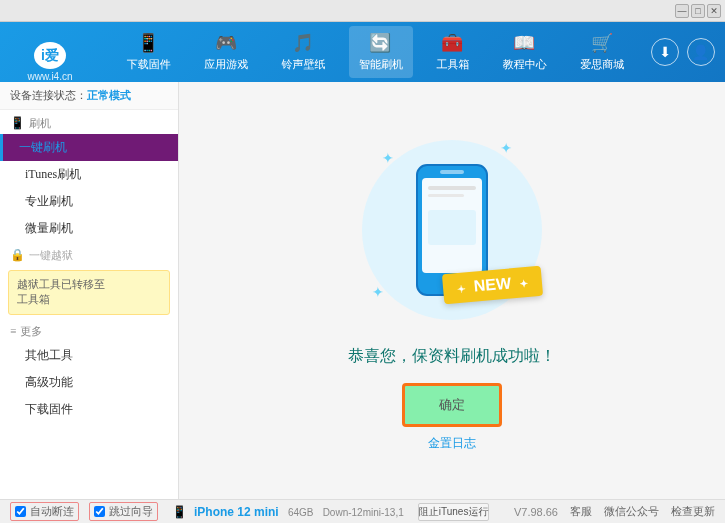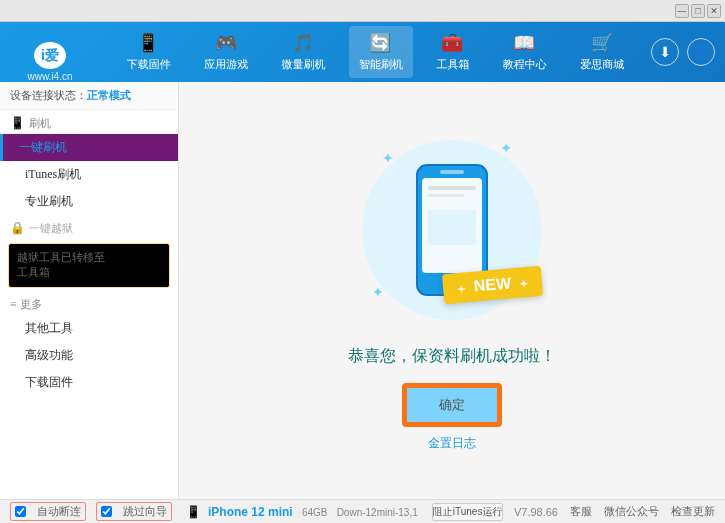--- a/index.html
+++ b/index.html
@@ -136,21 +136,21 @@
     .sidebar-item.active {
       background: #701a75;
       color: #1a9be6;
       border-left: 3px solid #1a9be6;
       padding-left: 16px;
     }
 
     .sidebar-notice {
       margin: 4px 8px;
       padding: 6px 8px;
-      background: #000000;
+      background: #fef9c3;
       border: 1px solid #ffe082;
       border-radius: 3px;
       font-size: 11px;
       color: #666;
       line-height: 1.4;
     }
 
     .sidebar-divider {
       display: flex;
       align-items: center;
@@ -227,22 +227,22 @@
     .success-text {
       font-size: 16px;
       color: #0f766e;
       margin-bottom: 16px;
       font-weight: normal;
     }
 
     .confirm-btn {
       width: 100px;
       height: 44px;
-      background: #7dd3fc;
-      border: 5px solid #f97316;
+      background: #86efac;
+      border: 3px solid #f97316;
       border-radius: 4px;
       cursor: pointer;
       font-size: 13px;
       color: #555;
       margin-bottom: 8px;
       display: flex; align-items: center; justify-content: center;
     }
 
     .retry-link {
       font-size: 12px;
@@ -263,21 +263,21 @@
       color: #666;
     }
     .bottom-left {
       display: flex;
       align-items: center;
       gap: 10px;
     }
     .checkbox-group {
       display: flex;
       align-items: center;
-      gap: 11px;
+      gap: 4px;
       border: 1px solid #e88; 
       padding: 1px 4px;
       border-radius: 2px;
     }
     .checkbox-group input[type=checkbox] { width: 11px; height: 11px; }
 
     .device-info {
       margin-left: 4px;
     }
     .device-name { color: #1a9be6; font-weight: bold; font-size: 12px; }
@@ -328,21 +328,21 @@
     <div class="nav-item">
       <span class="nav-icon">📱</span>
       <span class="nav-label">下载固件</span>
     </div>
     <div class="nav-item">
       <span class="nav-icon">🎮</span>
       <span class="nav-label">应用游戏</span>
     </div>
     <div class="nav-item">
       <span class="nav-icon">🎵</span>
-      <span class="nav-label">微量刷机</span>
+      <span class="nav-label">铃声壁纸</span>
     </div>
     <div class="nav-item active">
       <span class="nav-icon">🔄</span>
       <span class="nav-label">智能刷机</span>
     </div>
     <div class="nav-item">
       <span class="nav-icon">🧰</span>
       <span class="nav-label">工具箱</span>
     </div>
     <div class="nav-item">
@@ -374,20 +374,23 @@
     </div>
 
     <div class="sidebar-item active">
       <span>一键刷机</span>
     </div>
     <div class="sidebar-item">
       <span>iTunes刷机</span>
     </div>
     <div class="sidebar-item">
       <span>专业刷机</span>
+    </div>
+    <div class="sidebar-item">
+      <span>微量刷机</span>
     </div>
 
     <div class="sidebar-section-label" style="color:#aaa;">
       <span class="s-icon" style="color:#aaa;">🔒</span>
       <span>一键越狱</span>
     </div>
 
     <div class="sidebar-notice">
       <span>越狱工具已转移至<br>工具箱</span>
     </div>

